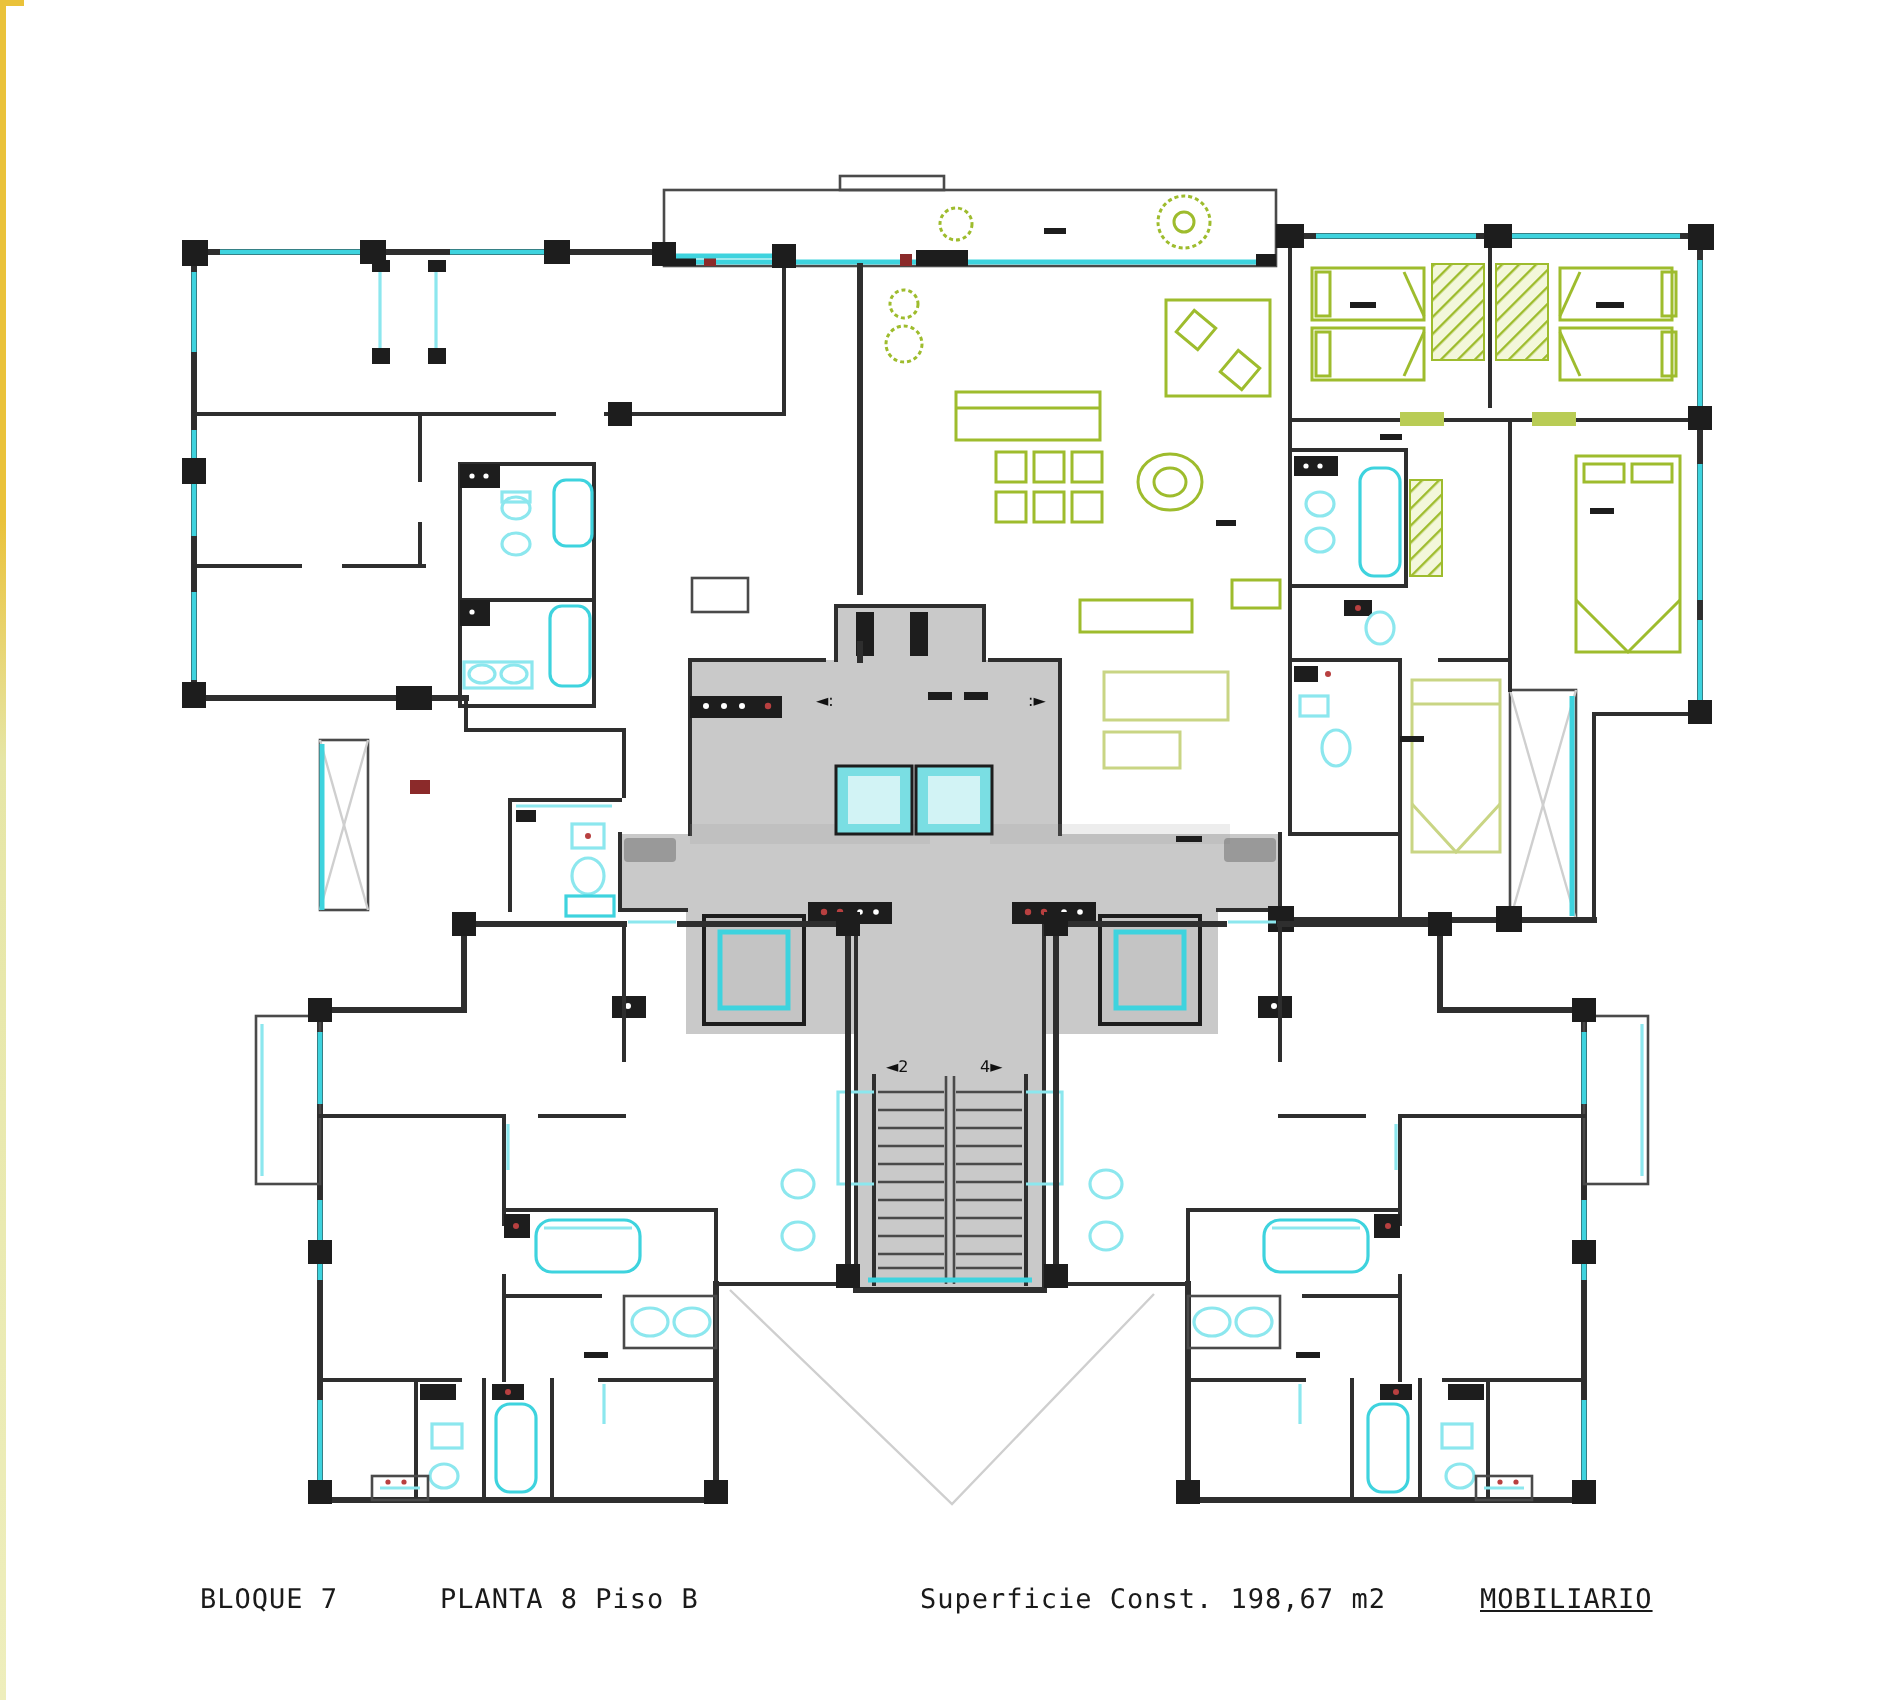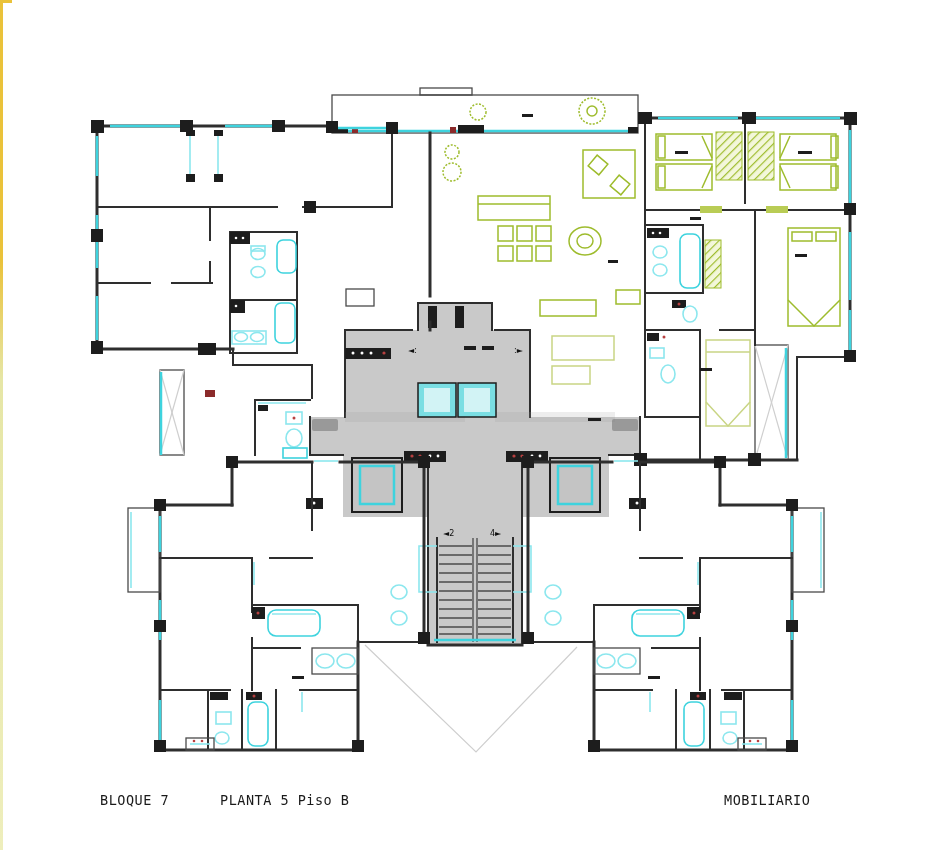--- a/index.html
+++ b/index.html
@@ -23,21 +23,21 @@
   .cyf{stroke:var(--c-window);stroke-width:1.6;fill:#fff;}
   .gn{stroke:var(--c-furn);stroke-width:1.5;fill:none;}
   .gnp{stroke:var(--c-furn-pale);stroke-width:1.5;fill:none;}
   .blk{fill:#1d1d1d;stroke:none;}
   .gray{fill:var(--c-core);stroke:none;}
   .void{stroke:var(--c-void);stroke-width:1.2;fill:none;}
   .red{fill:var(--c-red);stroke:none;}
   .tinytxt{font-family:"DejaVu Sans","Liberation Sans",sans-serif;font-size:8px;fill:#111;}
   .footer-label{position:absolute;top:792px;font-size:13.5px;letter-spacing:.5px;
     color:var(--c-text);white-space:pre;}
-  #f-block{left:100px;} #f-floor{left:220px;} #f-area{left:460px;} #f-furn{left:724px;}
+  #f-block{left:100px;} #f-floor{left:220px;} #f-area{left:460px;} #f-furn{left:740px;text-decoration:underline;}
 </style>
 </head>
 <body>
 
 <div id="stage">
   <div id="yellow-edge"></div>
   <div id="yellow-edge-top"></div>
 
   <svg width="945" height="850" viewBox="0 0 945 850">
     <defs>
@@ -480,15 +480,16 @@
         <rect x="352" y="740" width="12" height="12"></rect>
           <rect x="418" y="456" width="12" height="12"></rect>
         <rect x="418" y="632" width="12" height="12"></rect>
       </g>
       <rect class="blk" x="292" y="676" width="12" height="3"></rect>
     </g>
     <use href="#apt-bl" transform="translate(952,0) scale(-1,1)"></use>
   </svg>
 
   <div class="footer-label" id="f-block">BLOQUE 7</div>
-  <div class="footer-label" id="f-floor">PLANTA 5 Piso B</div>
+  <div class="footer-label" id="f-floor">PLANTA 8 Piso B</div>
+  <div class="footer-label" id="f-area">Superficie Const. 198,67 m2</div>
   <div class="footer-label" id="f-furn">MOBILIARIO</div>
 </div>
 
 </body></html>

